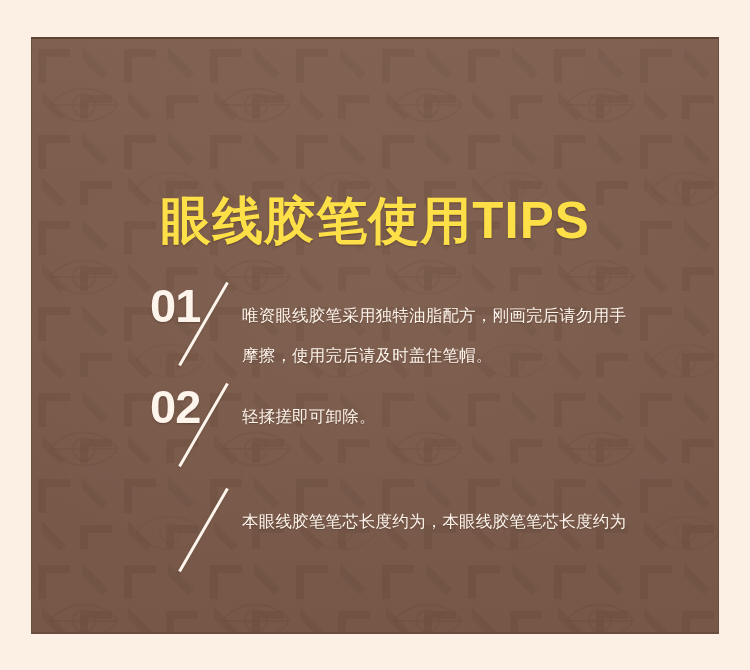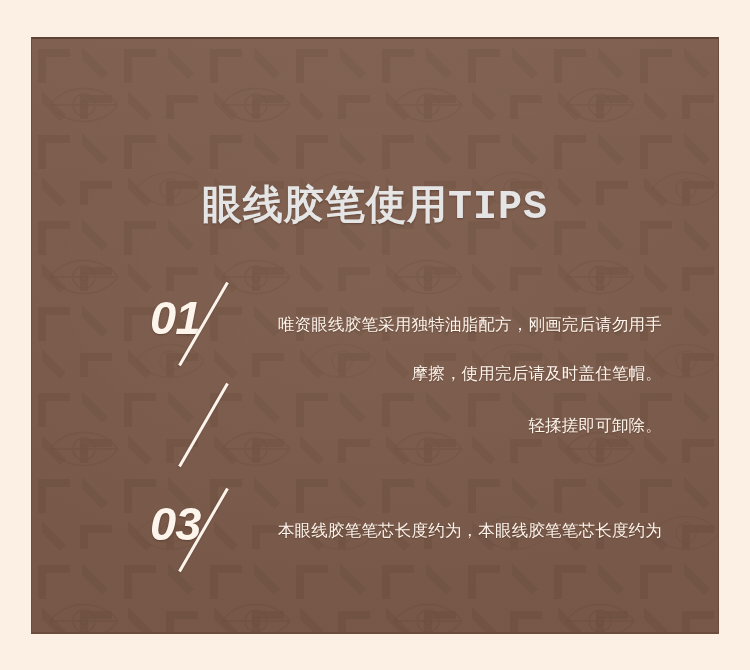--- a/index.html
+++ b/index.html
@@ -45,28 +45,27 @@
   }
   .pattern-layer svg { display:block; }
 
   
   #title {
     position: absolute;
     left: 0;
     right: 0;
     top: 122px;
     text-align: center;
-    color: #e5e5e5;
-    font-size: 40px;
+    color: #fde047;
+    font-size: 51px;
     font-weight: 700;
     letter-spacing: 1px;
     line-height: 1;
     text-shadow: 0 1px 2px rgba(60,38,26,.45);
     white-space: nowrap;
-    font-family: Liberation Mono, monospace;
   }
 
   
   .tip {
     position: absolute;
     left: 0;
     width: 100%;
     display: block;
   }
   #tip-0 { top: 241px; }
@@ -80,26 +79,24 @@
     width: 104px;
     height: 86px;
     pointer-events: none;
   }
   .tip-num .digits {
     position: absolute;
     left: 0px;
     top: 2px;
     font-size: 47px;
     font-weight: 700;
-    font-style: italic;
     color: #fdf4ec;
     letter-spacing: -1px;
     line-height: 1;
     text-shadow: 0 1px 2px rgba(60,38,26,.45);
-    margin-top: 12px;
   }
   .tip-num .slash {
     position: absolute;
     left: 52px;
     top: -4px;
     width: 3px;
     height: 96px;
     background: #fdf4ec;
     transform: rotate(30deg);
     transform-origin: 50% 50%;
@@ -110,21 +107,21 @@
     position: absolute;
     left: 203px;
     top: 12px;
     width: 443px;
     color: #fdf4ec;
     font-size: 16.5px;
     line-height: 33px;
     letter-spacing: .2px;
     text-shadow: 0 1px 1px rgba(60,38,26,.35);
   }
-  .tip-text p { margin: 16px; white-space: nowrap; text-align: right; }
+  .tip-text p { margin: 7px; white-space: nowrap; }
 </style>
 </head>
 <body>
 
 <div id="page">
 
   <div id="panel">
 
     <div class="pattern-layer">
       <svg width="688" height="597" viewBox="0 0 688 597" xmlns="http://www.w3.org/2000/svg">
@@ -168,30 +165,30 @@
         <span class="slash"></span>
       </div>
       <div class="tip-text">
         <p>唯资眼线胶笔采用独特油脂配方，刚画完后请勿用手</p>
         <p>摩擦，使用完后请及时盖住笔帽。</p>
       </div>
     </div>
 
     <div class="tip" id="tip-1">
       <div class="tip-num">
+        <span class="digits">02</span>
         <span class="slash"></span>
       </div>
       <div class="tip-text">
         <p>轻揉搓即可卸除。</p>
       </div>
     </div>
 
     <div class="tip" id="tip-2">
       <div class="tip-num">
-        <span class="digits">03</span>
         <span class="slash"></span>
       </div>
       <div class="tip-text">
         <p>本眼线胶笔笔芯长度约为，本眼线胶笔笔芯长度约为</p>
       </div>
     </div>
 
   </div>
 </div>
 

